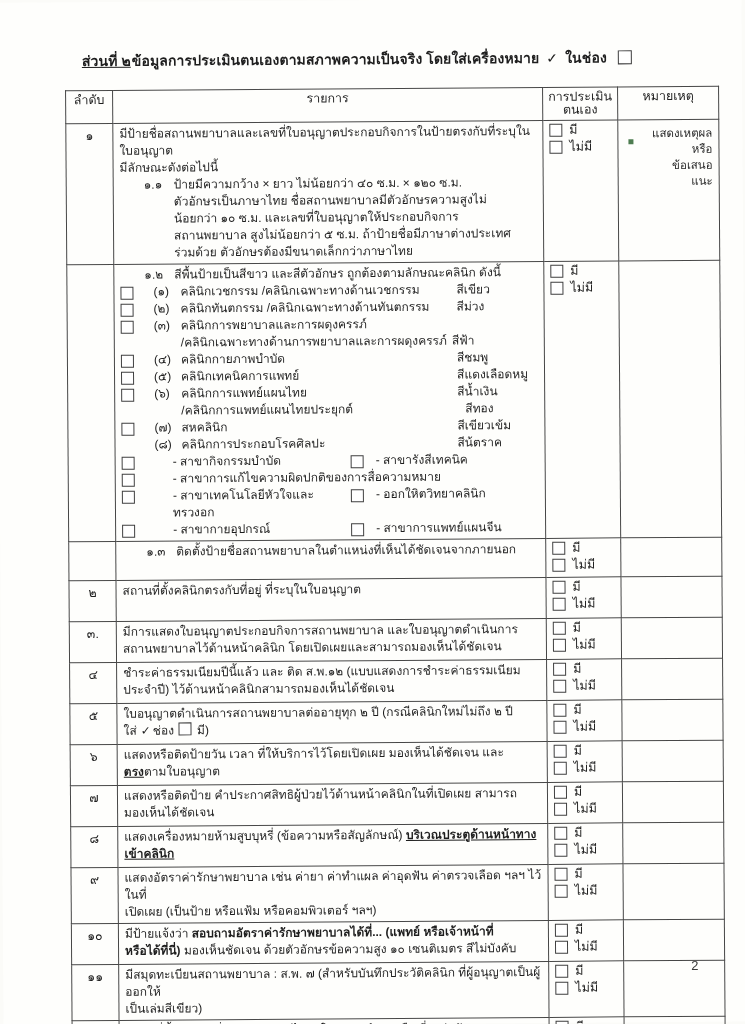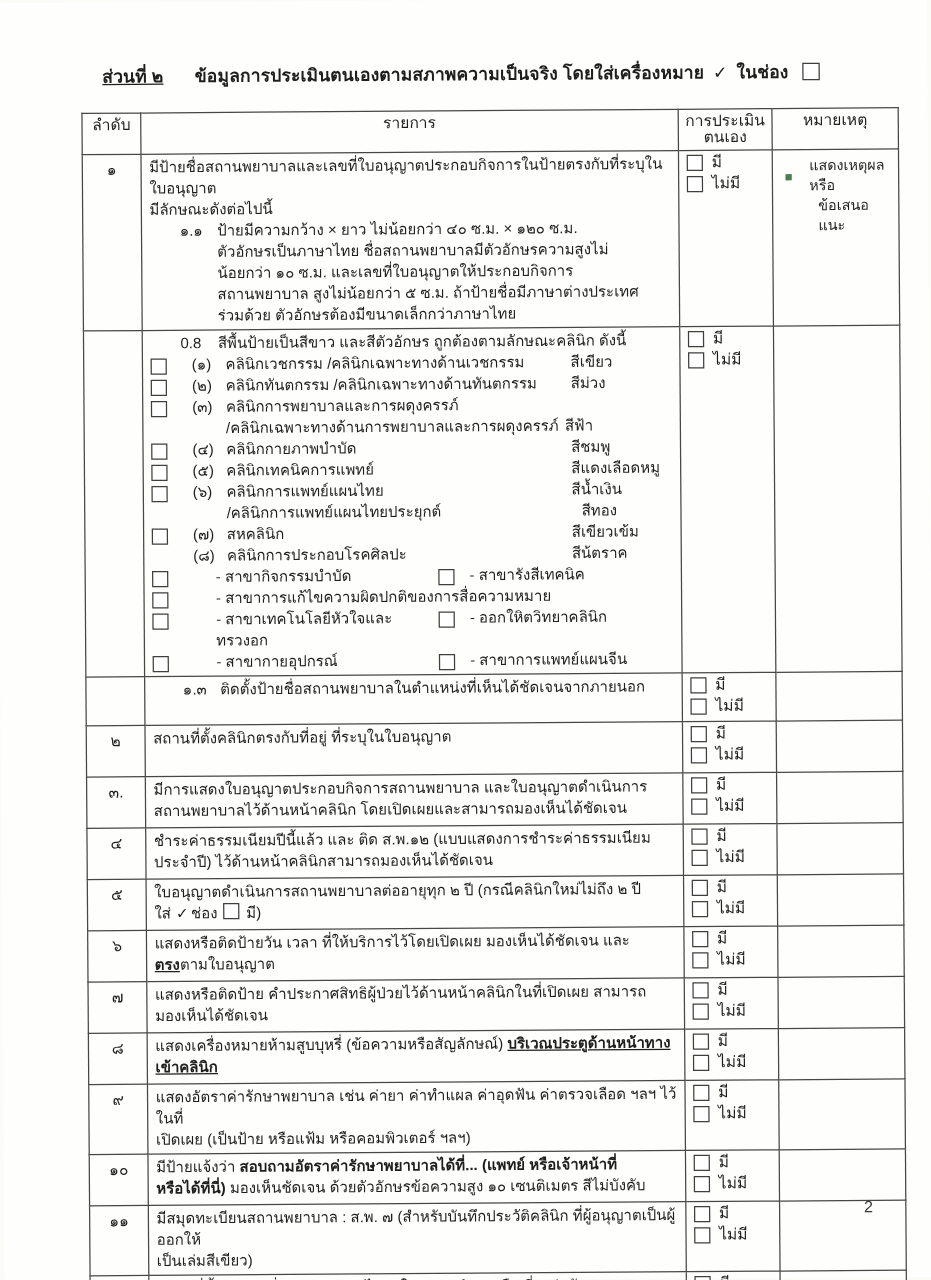--- a/index.html
+++ b/index.html
@@ -12,21 +12,21 @@
   }
   .sheet{
     position:absolute;inset:0;background:#fefefc;
     transform:rotate(-0.4deg);transform-origin:52% 50%;
   }
   
   .title{
     position:absolute;left:85px;top:48px;width:640px;
     font-size:14px;font-weight:bold;letter-spacing:.1px;white-space:nowrap;
   }
-  .title .sec{text-decoration:underline;margin-right:25px;}
+  .title .sec{text-decoration:underline;margin-right:1px;}
   .chk{font-weight:normal;margin:0 3px;}
   .tbox{
     display:inline-block;width:12px;height:12px;border:1.4px solid #3d3d3d;
     background:#fff;vertical-align:-2px;margin-left:7px;
   }
   
   table.tbl{
     position:absolute;left:68px;top:88px;width:653px;
     border-collapse:collapse;table-layout:fixed;
     font-size:12px;
@@ -45,21 +45,21 @@
   .cb{
     display:inline-block;width:11px;height:11px;flex:none;
     border:1.3px solid #3f3f3f;background:#fff;
   }
   .opt .olabel{margin-left:7px;font-size:12.5px;line-height:13px;}
   .pt32{padding-top:33px;}
   
   .remark-cell{padding:4px 2px 2px 4px;}
   .note{display:flex;}
   .bullet{width:5px;height:5px;background:#4d7c50;flex:none;margin:17px 0 0 4px;}
-  .notelines{margin-left:14px;font-size:11.5px;line-height:16px;padding-top:3px;}
+  .notelines{margin-left:14px;font-size:11.5px;line-height:16px;padding-top:3px;text-align:right;}
   .notelines div:nth-child(2){padding-left:7px;}
   
   .subrow{display:flex;}
   .subnum{flex:none;width:30px;margin-left:24px;}
   .sublines{flex:1;}
   .citem{display:flex;position:relative;}
   .citem .cb{margin:3px 0 0 0;}
   .cbspacer{display:inline-block;width:13px;flex:none;}
   .cnum{flex:none;width:27px;margin-left:20px;}
   .clabel{flex:none;}
@@ -147,21 +147,21 @@
             <div>ข้อเสนอแนะ</div>
           </div>
         </div>
       </td>
     </tr>
 
     <tr>
       <td class="no-cell"></td>
       <td class="item-cell">
         <div class="subrow">
-          <span class="subnum">0.8</span>
+          <span class="subnum">๑.๒</span>
           <div class="sublines">
                 <div>สีพื้นป้ายเป็นสีขาว  และสีตัวอักษร  ถูกต้องตามลักษณะคลินิก  ดังนี้</div>
               </div>
         </div>
 
         <div class="citem">
           <span class="cb"></span>
           <span class="cnum">(๑)</span>
           <span class="clabel">คลินิกเวชกรรม /คลินิกเฉพาะทางด้านเวชกรรม</span>
           <span class="ccolor">สีเขียว</span>

